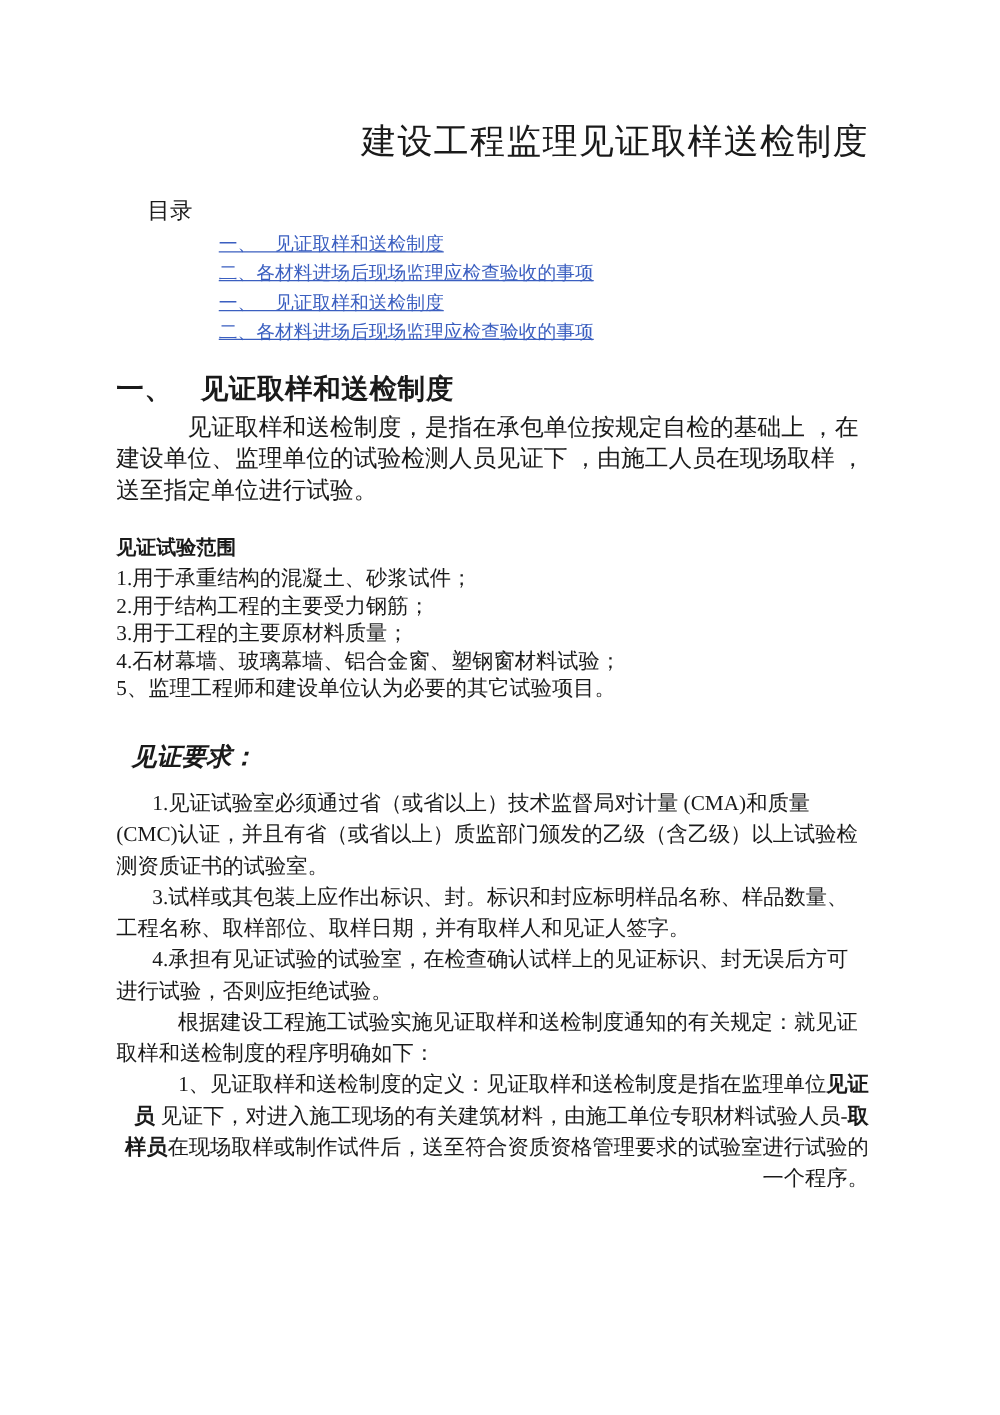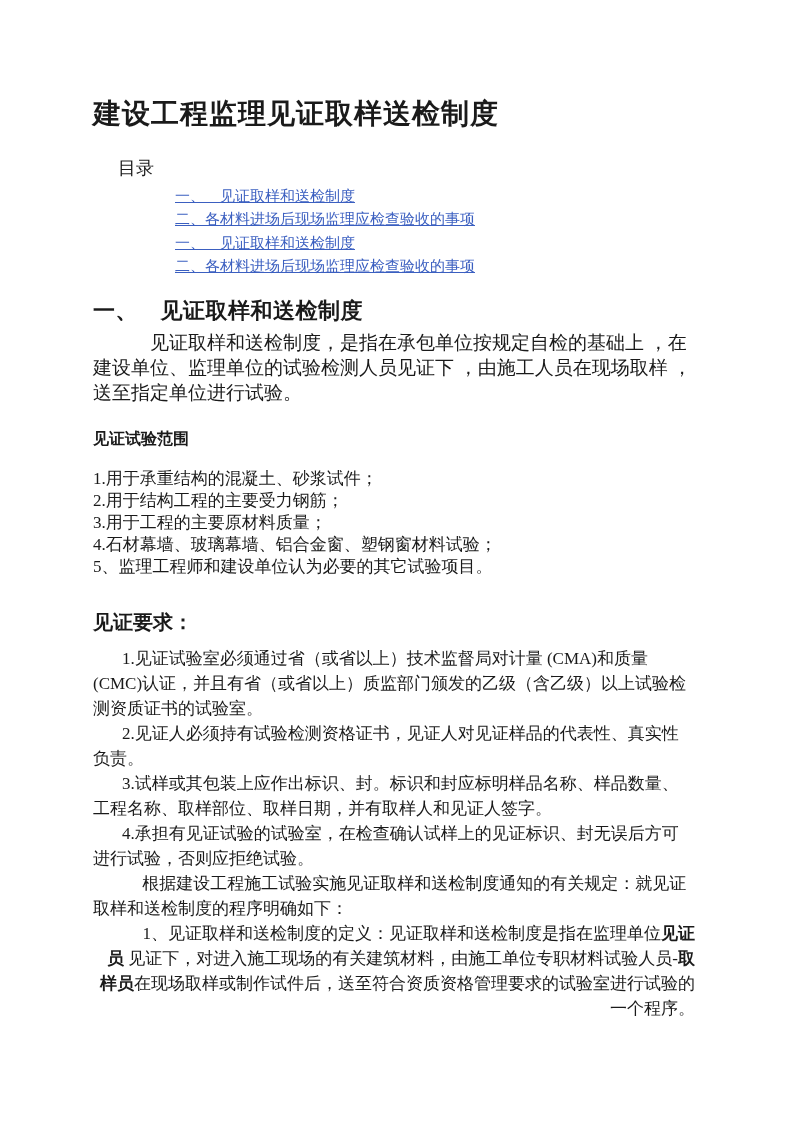--- a/index.html
+++ b/index.html
@@ -8,22 +8,22 @@
   body {
     width:800px; height:1132px; overflow:hidden;
     background: var(--page-bg);
     color: var(--text-color);
     font-family: "Liberation Serif", "DejaVu Serif", serif;
   }
   .page { width:800px; height:1132px; padding:0 105px 0 93px; }
 
   .title {
     margin:97px 0 0 0;
-    font-size:28px; line-height:34px; font-weight:bold;
-    text-align:left; letter-spacing:1px;
+    font-size:28px; line-height:34px; font-weight:normal;
+    text-align:right; letter-spacing:1px;
   }
 
   .toc-label { margin:29px 0 0 25px; font-size:18px; line-height:17px; }
 
   .toc { margin:8px 0 0 82px; display:flex; flex-direction:column; align-items:flex-start; }
   .toc a {
     color: var(--link-color);
     font-size:15px; line-height:23.4px;
     text-decoration:underline;
     cursor:pointer;
@@ -34,24 +34,24 @@
     font-size:22px; line-height:30px; font-weight:bold; letter-spacing:0.5px;
   }
 
   .intro {
     margin:4px 0 0 0;
     font-size:19px; line-height:25px; text-indent:3em;
   }
 
   .h-scope { margin:21px 0 0 0; font-size:16px; line-height:26px; font-weight:bold; }
 
-  .scope-list { margin-top:16px; }
+  .scope-list { }
   .scope-list p { margin:0; font-size:17px; line-height:22px; }
 
-  .h-req { margin:31px 0 0 0; font-size:20px; line-height:26px; font-weight:bold; }
+  .h-req { margin:31px 0 0 12px; font-size:20px; line-height:26px; font-weight:bold;font-style:italic; }
 
   .req-block { margin-top:11px; }
   .req-block p { margin:0; font-size:17px; line-height:25px; }
   .req-item { text-indent:1.7em; }
   .req-note { text-indent:2.9em; }
   .req-def  { text-indent:2.5em;text-align:right; }
   .bold-term { font-weight:bold; }
 </style>
 </head>
 <body>
@@ -80,20 +80,19 @@
     <p>2.用于结构工程的主要受力钢筋；</p>
     <p>3.用于工程的主要原材料质量；</p>
     <p>4.石材幕墙、玻璃幕墙、铝合金窗、塑钢窗材料试验；</p>
     <p>5、监理工程师和建设单位认为必要的其它试验项目。</p>
   </div>
 
   <h3 class="h-req">见证要求：</h3>
 
   <div class="req-block">
     <p class="req-item">1.见证试验室必须通过省（或省以上）技术监督局对计量 (CMA)和质量(CMC)认证，并且有省（或省以上）质监部门颁发的乙级（含乙级）以上试验检测资质证书的试验室。</p>
-    <p class="req-item">2.见证人必须持有试验检测资格证书，见证人对见证样品的代表性、真实性负责。</p>
     <p class="req-item">3.试样或其包装上应作出标识、封。标识和封应标明样品名称、样品数量、工程名称、取样部位、取样日期，并有取样人和见证人签字。</p>
     <p class="req-item">4.承担有见证试验的试验室，在检查确认试样上的见证标识、封无误后方可进行试验，否则应拒绝试验。</p>
     <p class="req-note">根据建设工程施工试验实施见证取样和送检制度通知的有关规定：就见证取样和送检制度的程序明确如下：</p>
     <p class="req-def"><span>1、见证取样和送检制度的定义：见证取样和送检制度是指在监理单位</span><span class="bold-term">见证员</span><span> 见证下，对进入施工现场的有关建筑材料，由施工单位专职材料试验人员-</span><span class="bold-term">取样员</span><span>在现场取样或制作试件后，送至符合资质资格管理要求的试验室进行试验的一个程序。</span></p>
   </div>
 
 </div>
 
 </body></html>

